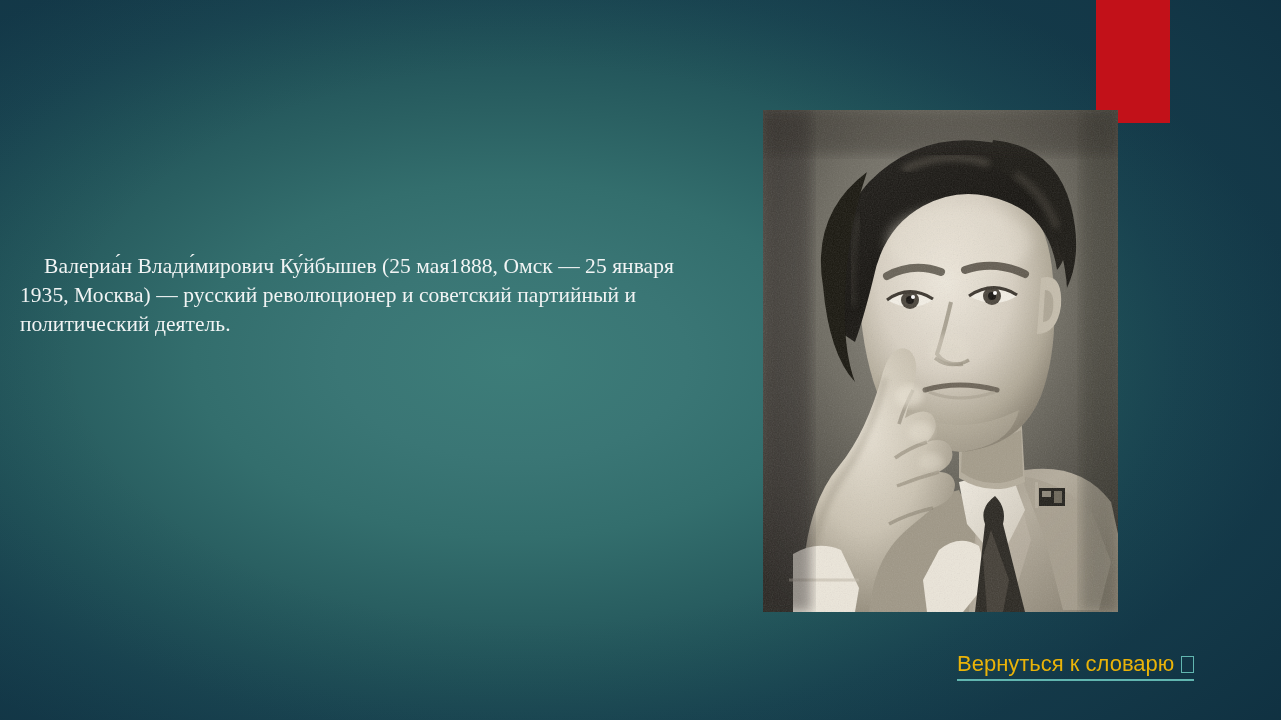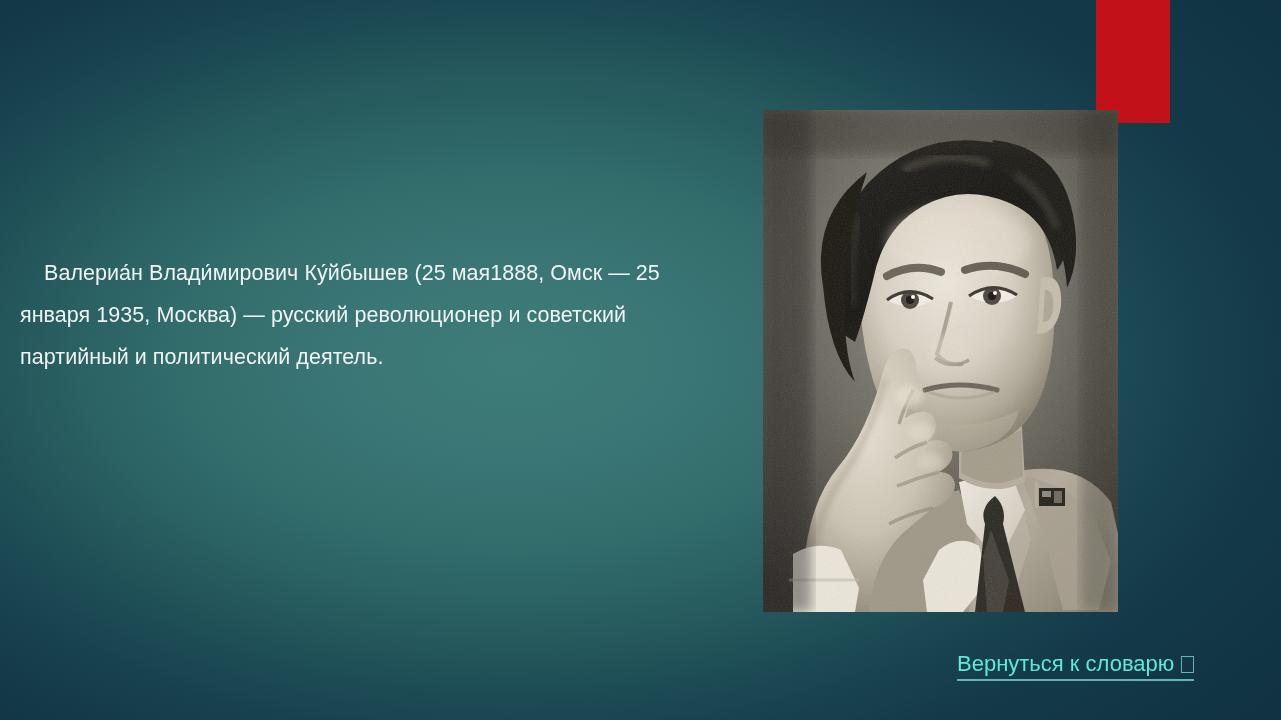--- a/index.html
+++ b/index.html
@@ -70,36 +70,37 @@
   }
 
   
   .body-text {
     position: absolute;
     left: 20px;
     top: 252px;
     width: 672px;
     color: #f1f4f4;
     font-size: 21.5px;
-    line-height: 42px;
+    line-height: 29px;
     letter-spacing: 0.05px;
+    font-family: Liberation Serif, serif;
   }
   .body-text p {
     margin: 0;
     text-indent: 24px;
   }
 
   
   .return-link {
     position: absolute;
     left: 957px;
     top: 650px;
     font-size: 22px;
     line-height: 28px;
-    color: #5eead4;
+    color: #eab308;
     text-decoration: none;
     border-bottom: 2px solid #61b6b0;
     padding-bottom: 1px;
     white-space: nowrap;
   }
   .tofu {
     display: inline-block;
     width: 13px;
     height: 17px;
     border: 1.5px solid #61b6b0;

